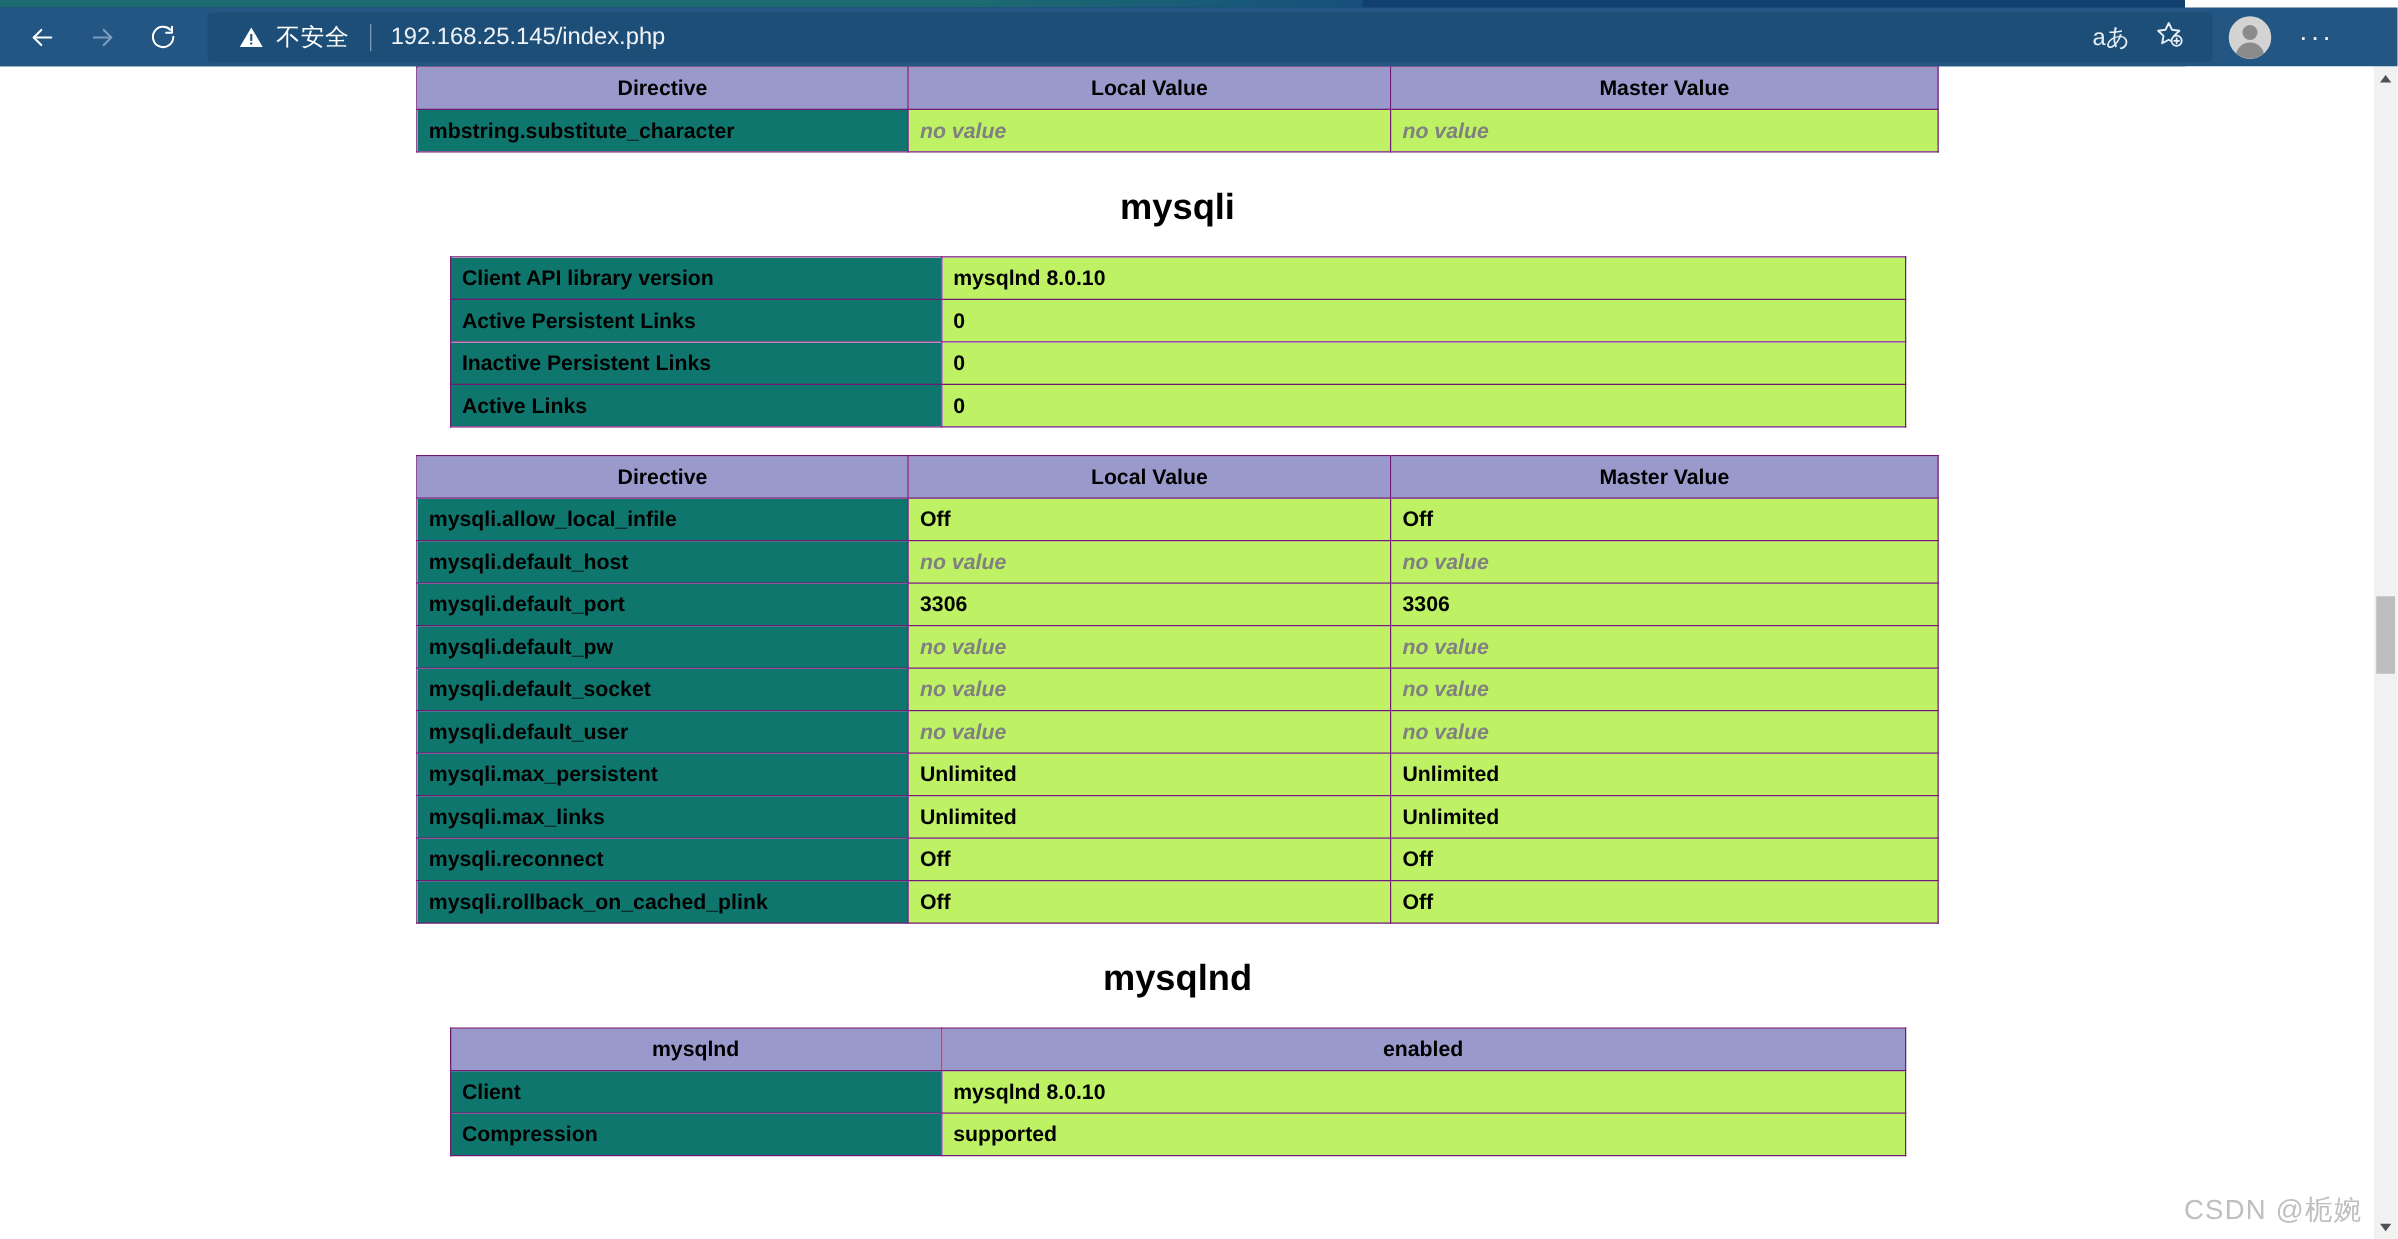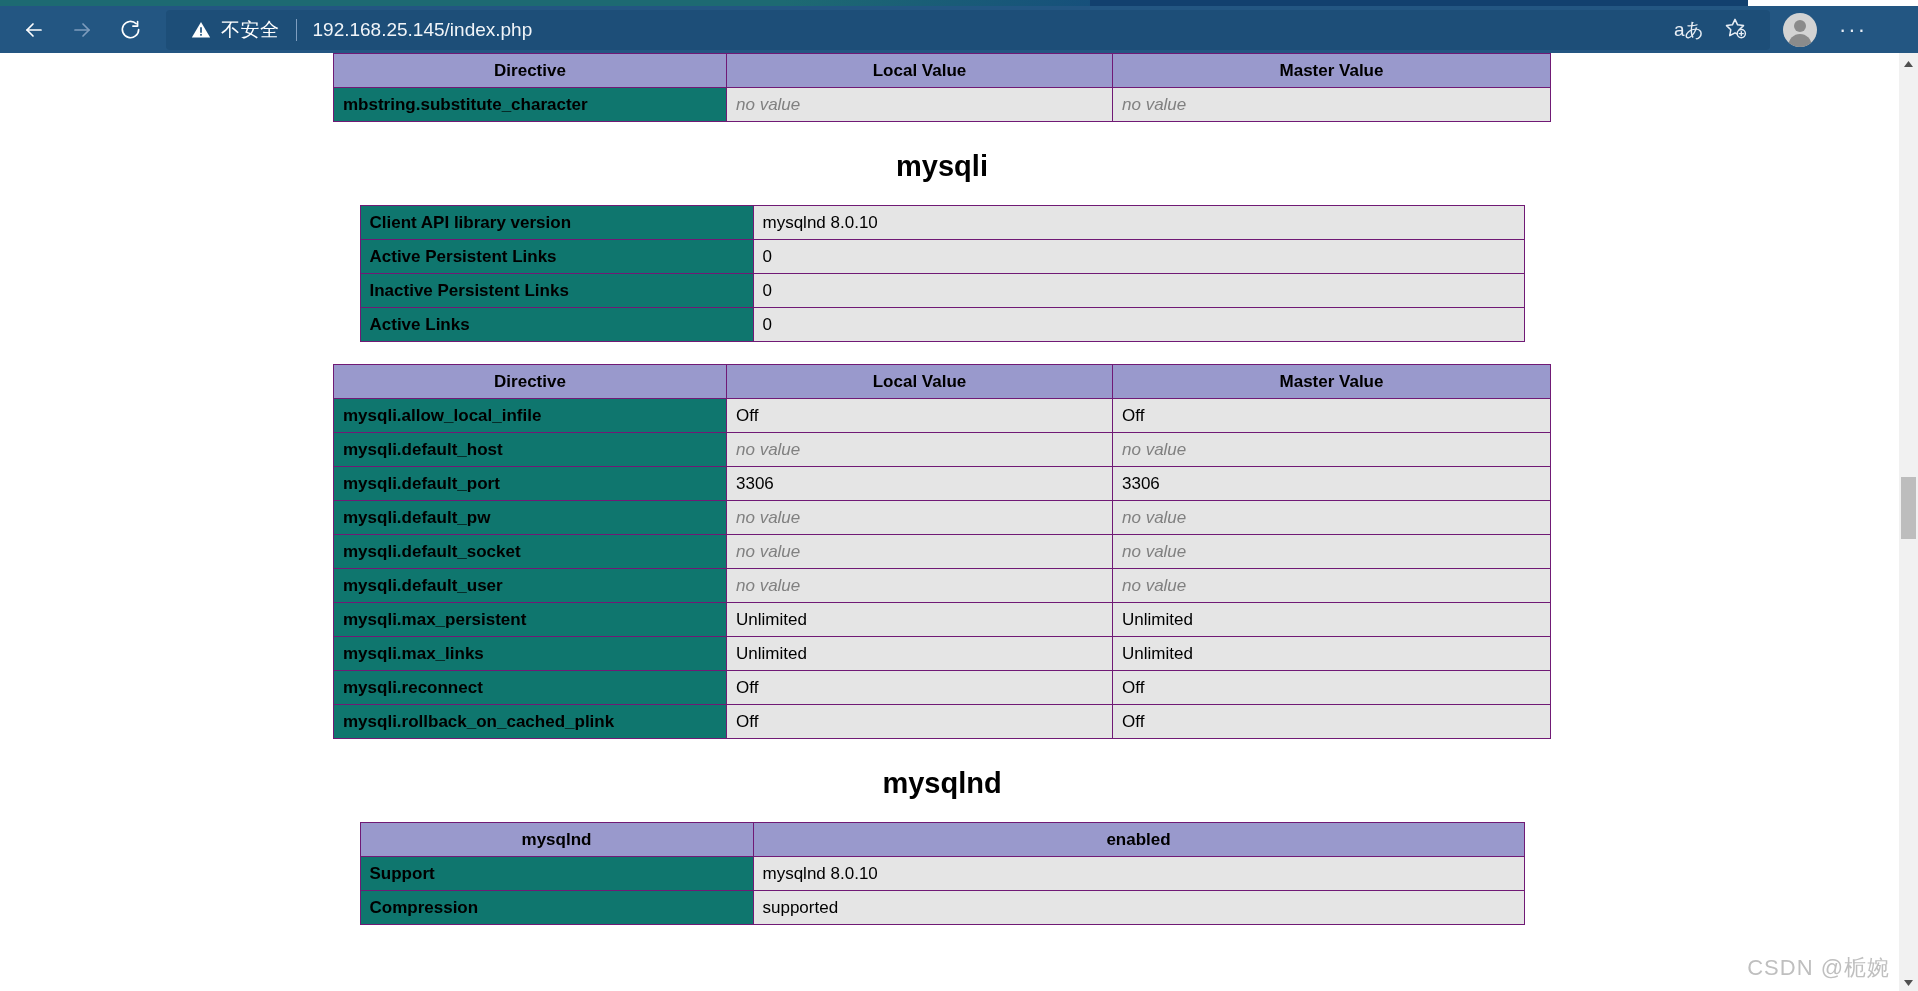--- a/index.html
+++ b/index.html
@@ -136,23 +136,24 @@
     text-align: center;
   }
   td.key {
     background: #0f766e;
     color: #000000;
     font-weight: bold;
     text-align: left;
     width: 393px;
   }
   td.val {
-    background: #e5e5e5;
+    background: #bef264;
     color: #000000;
     text-align: left;
+    font-weight: bold;
   }
   td.val.novalue { color: #808080; font-style: italic; }
   .col-dir { width: 393px; }
   .col-lv  { width: 386px; }
   .col-mv  { width: 438px; margin-top: 36px; }
 
   
   #scrollbar {
     position: absolute; top: 53px; right: 0;
     width: 19px; height: 938px;
@@ -360,21 +361,21 @@
 
     <h1 class="section-title">mysqlnd</h1>
 
     <table class="info">
       <tbody>
           <tr>
         <th class="hdr col-dir">mysqlnd</th>
         <th class="hdr">enabled</th>
       </tr>
       <tr>
-        <td class="key">Support</td>
+        <td class="key">Client</td>
         <td class="val">mysqlnd 8.0.10</td>
       </tr>
       <tr>
         <td class="key">Compression</td>
         <td class="val">supported</td>
       </tr>
 
     </tbody>
       </table>
 

